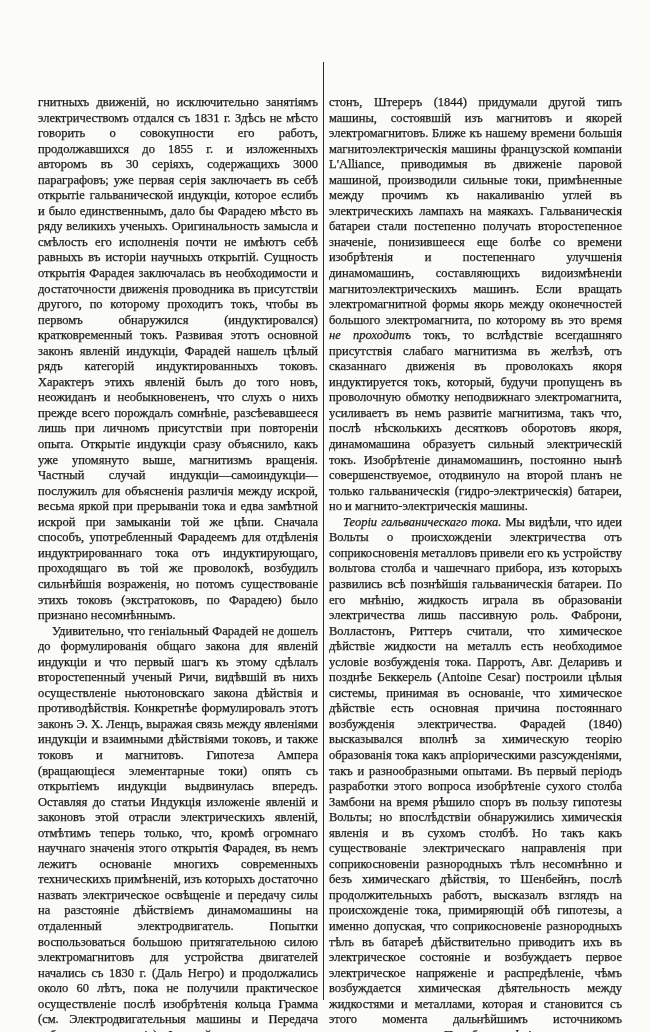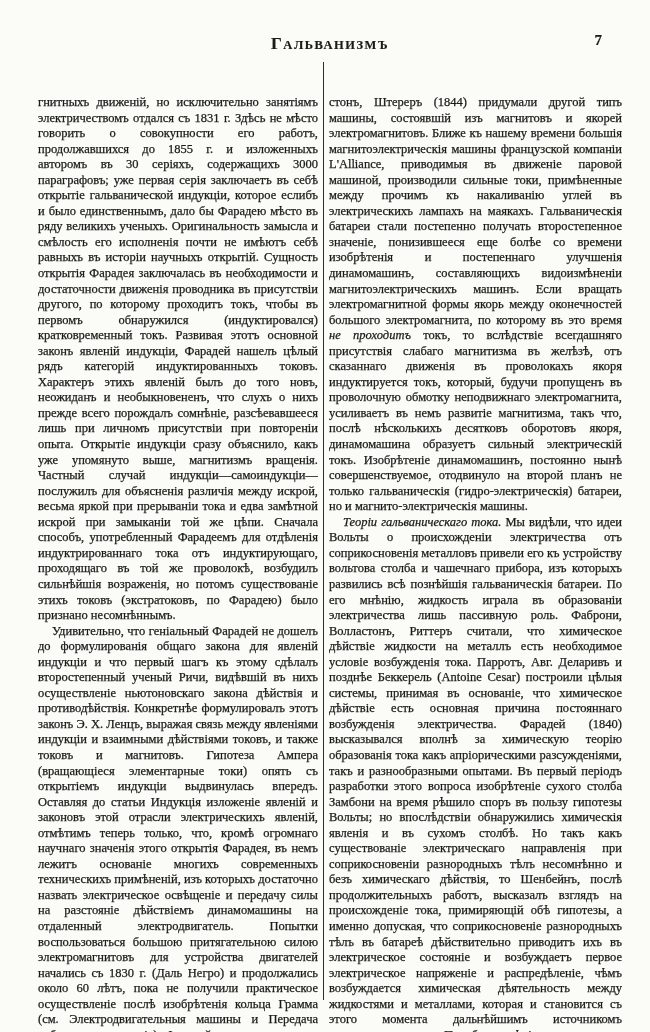--- a/index.html
+++ b/index.html
@@ -85,24 +85,20 @@
   }
   .col .it {
     font-style: italic;
   }
 </style>
 </head>
 <body>
 
 <div class="page">
 
-  <div class="running-head">
-    <div class="article-title">Гальванизмъ</div>
-    <div class="page-number">7</div>
-  </div>
 
   <div class="text-block">
     <div class="col col-left" id="col-left">
         <p><span>гнитныхъ движеній, но исключительно занятіямъ электричествомъ отдался съ 1831 г. Здѣсь не мѣсто говорить о совокупности его работъ, продолжавшихся до 1855 г. и изложенныхъ авторомъ въ 30 серіяхъ, содержащихъ 3000 параграфовъ; уже первая серія заключаетъ въ себѣ открытіе гальванической индукціи, которое еслибъ и было единственнымъ, дало бы Фарадею мѣсто въ ряду великихъ ученыхъ. Оригинальность замысла и смѣлость его исполненія почти не имѣютъ себѣ равныхъ въ исторіи научныхъ открытій. Сущность открытія Фарадея заключалась въ необходимости и достаточности движенія проводника въ присутствіи другого, по которому проходитъ токъ, чтобы въ первомъ обнаружился (индуктировался) кратковременный токъ. Развивая этотъ основной законъ явленій индукціи, Фарадей нашелъ цѣлый рядъ категорій индуктированныхъ токовъ. Характеръ этихъ явленій былъ до того новъ, неожиданъ и необыкновененъ, что слухъ о нихъ прежде всего порождалъ сомнѣніе, разсѣевавшееся лишь при личномъ присутствіи при повтореніи опыта. Открытіе индукціи сразу объяснило, какъ уже упомянуто выше, магнитизмъ вращенія. Частный случай индукціи—самоиндукціи—послужилъ для объясненія различія между искрой, весьма яркой при прерываніи тока и едва замѣтной искрой при замыканіи той же цѣпи. Сначала способъ, употребленный Фарадеемъ для отдѣленія индуктрированнаго тока отъ индуктирующаго, проходящаго въ той же проволокѣ, возбудилъ сильнѣйшія возраженія, но потомъ существованіе этихъ токовъ (экстратоковъ, по Фарадею) было признано несомнѣннымъ.</span></p>
         <p class="indent"><span>Удивительно, что геніальный Фарадей не дошелъ до формулированія общаго закона для явленій индукціи и что первый шагъ къ этому сдѣлалъ второстепенный ученый Ричи, видѣвшій въ нихъ осуществленіе ньютоновскаго закона дѣйствія и противодѣйствія. Конкретнѣе формулировалъ этотъ законъ Э. Х. Ленцъ, выражая связь между явленіями индукціи и взаимными дѣйствіями токовъ, и также токовъ и магнитовъ. Гипотеза Ампера (вращающіеся элементарные токи) опять съ открытіемъ индукціи выдвинулась впередъ. Оставляя до статьи Индукція изложеніе явленій и законовъ этой отрасли электрическихъ явленій, отмѣтимъ теперь только, что, кромѣ огромнаго научнаго значенія этого открытія Фарадея, въ немъ лежитъ основаніе многихъ современныхъ техническихъ примѣненій, изъ которыхъ достаточно назвать электрическое освѣщеніе и передачу силы на разстояніе дѣйствіемъ динамомашины на отдаленный электродвигатель. Попытки воспользоваться большою притягательною силою электромагнитовъ для устройства двигателей начались съ 1830 г. (Даль Негро) и продолжались около 60 лѣтъ, пока не получили практическое осуществленіе послѣ изобрѣтенія кольца Грамма (см. Электродвигательныя машины и Передача работы на разстоянія). Фарадей устроилъ магнито-электрическую машину, состоявшую изъ мѣднаго круга, приводимаго во вращательное движеніе между оконечностями магнита, но Даль Негро, Пихіи (Pixii), Ричи, Клеркъ, Сак-</span></p>
       </div>
     <div class="divider-wrap">
       <div class="column-rule"></div>
     </div>
     <div class="col col-right" id="col-right">

